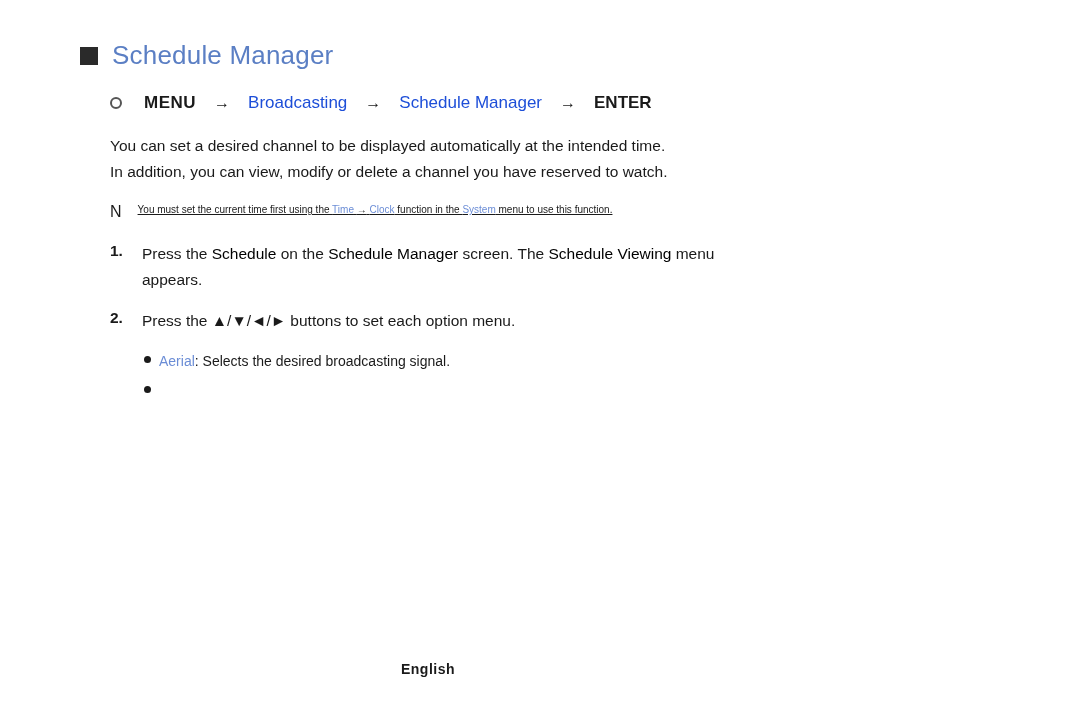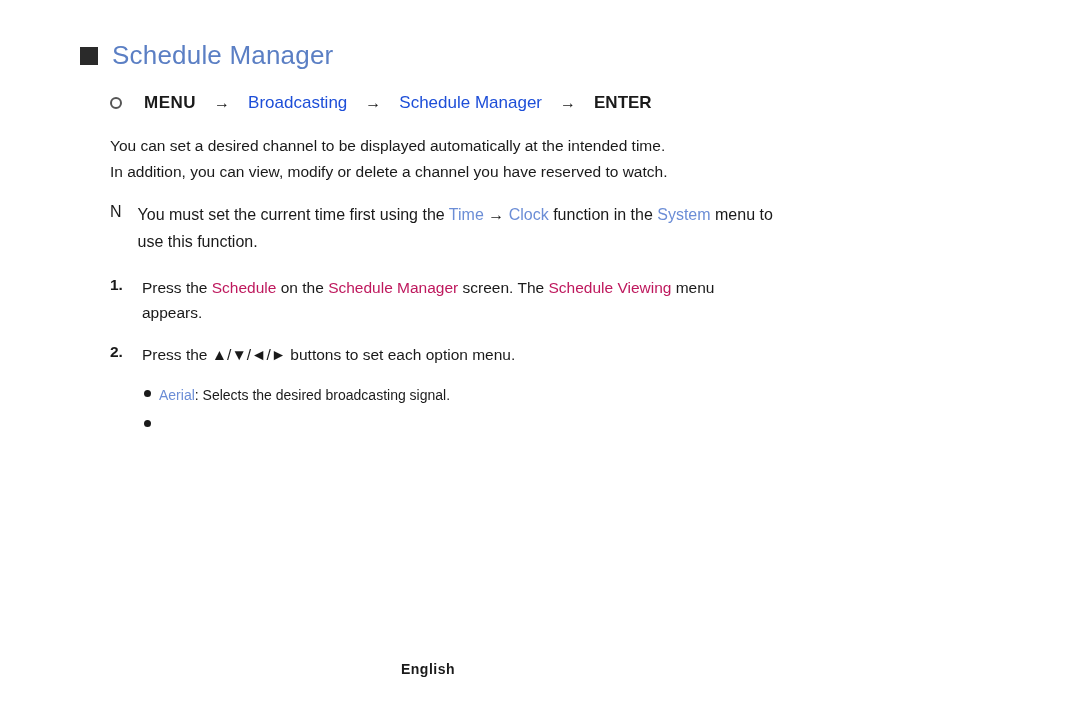--- a/index.html
+++ b/index.html
@@ -108,23 +108,24 @@
 
     .note-label {
       font-size: 16px;
       font-weight: 400;
       color: #1a1a1a;
       flex-shrink: 0;
       margin-top: 1px;
     }
 
     .note-text {
-      font-size: 16px;
+      font-size: 10px;
       line-height: 1.65;
       color: #1a1a1a;
+      text-decoration: underline;
     }
 
     .note-link {
       color: #6b8dd6;
     }
 
     .step-row {
       display: flex;
       align-items: flex-start;
       gap: 12px;
@@ -142,21 +143,21 @@
       margin-top: 1px;
     }
 
     .step-text {
       font-size: 15.5px;
       line-height: 1.65;
       color: #1a1a1a;
     }
 
     .step-link {
-      color: #be185d;
+      color: #000000;
     }
 
     .bullet-list {
       margin-left: 64px;
       margin-bottom: 10px;
     }
 
     .bullet-item {
       display: flex;
       align-items: flex-start;

